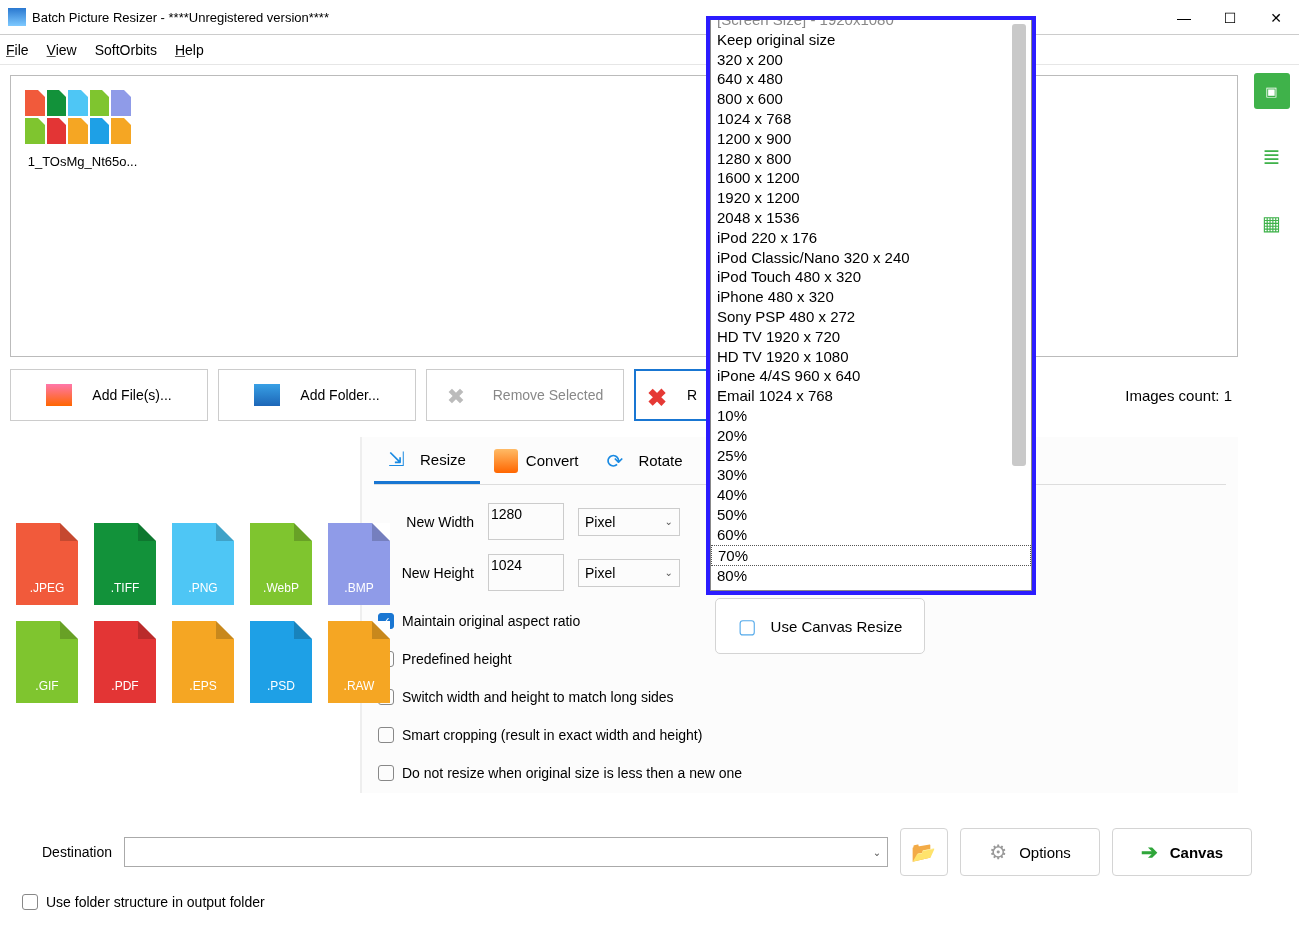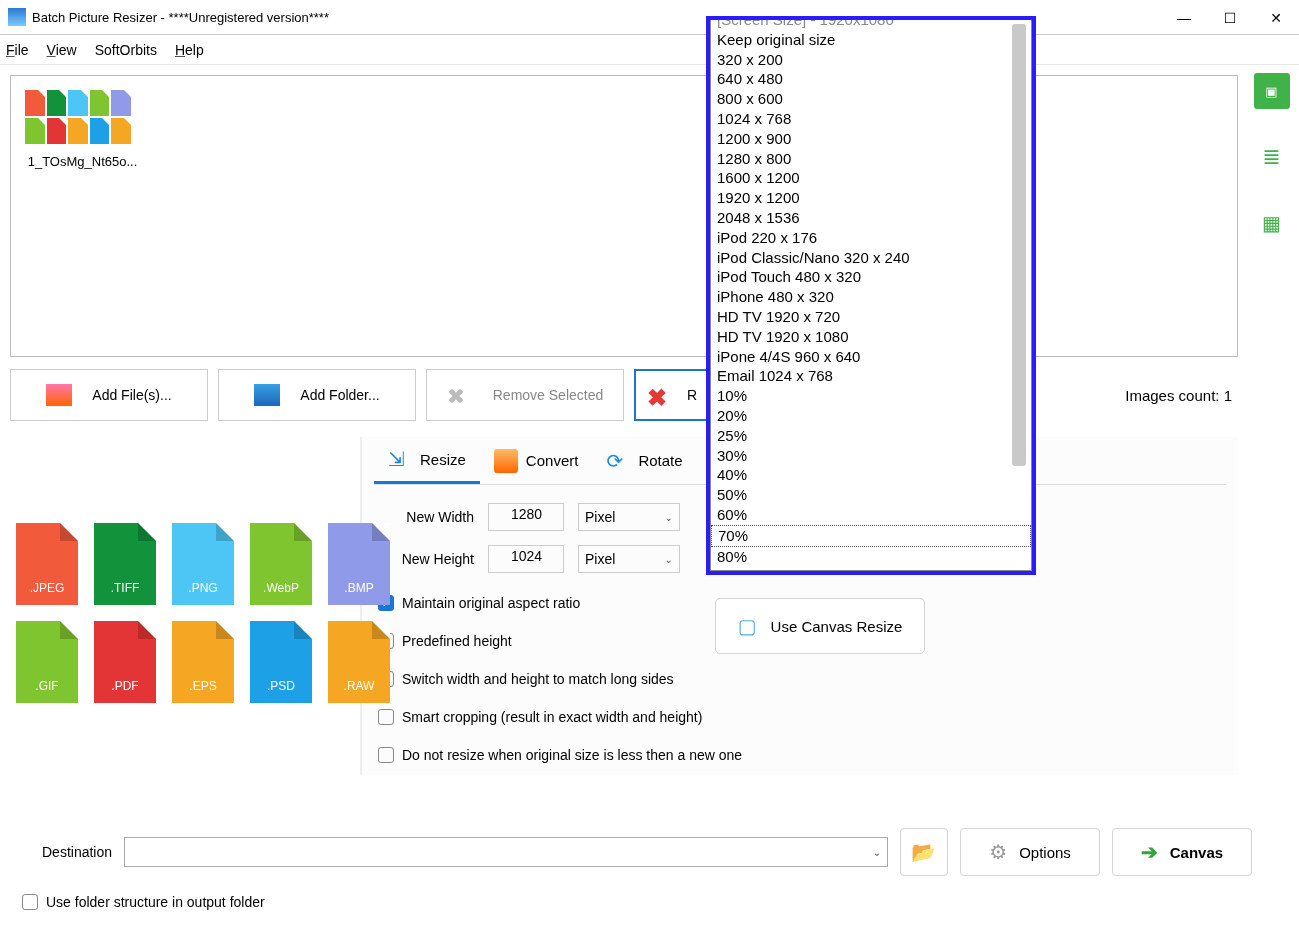--- a/index.html
+++ b/index.html
@@ -36,21 +36,21 @@
 .fmt { position:relative; display:flex; align-items:flex-end; justify-content:center; padding-bottom:10px; color:#fff; font-size:12px; font-weight:500;}
 .fmt::before{content:"";position:absolute;right:0;top:0;border-style:solid;border-width:0 18px 18px 0;border-color:transparent #fff transparent transparent;}
 .fmt::after{content:"";position:absolute;right:0;top:0;width:0;height:0;border-style:solid;border-width:18px 0 0 18px;border-color:transparent transparent transparent rgba(0,0,0,0.18);}
 .settings-panel { flex:1; border-left:2px solid #eee; background:#fcfcfc; padding: 0 12px 12px 12px;}
 .tabs { display:flex; border-bottom:1px solid #ddd; }
 .tab { display:flex; align-items:center; gap:8px; padding: 10px 14px; font-size:15px;}
 .tab.active { border-bottom:3px solid #1976d2;}
 .tab-icon { width:24px; height:24px; display:inline-block;}
 .form-row { display:flex; align-items:center; gap:14px; margin-top:18px;}
 .form-label { width:100px; text-align:right; font-size:14px;}
-.num-input { width:76px; height:28px; border:1px solid #ccc; padding:2px 22px; font-size:14px;}
+.num-input { width:76px; height:37px; border:1px solid #ccc; padding:2px 2px; font-size:14px;}
 .unit-select { width:102px; height:28px; border:1px solid #ccc; padding:2px 6px; font-size:14px; display:flex; align-items:center; justify-content:space-between;}
 .chev { font-size:10px; color:#555;}
 .chk-row { display:flex; align-items:center; gap:8px; margin-top:22px; margin-left:4px; margin-bottom: 0; font-size:14px;}
 .chk { width:16px; height:16px; border:1px solid #888; border-radius:3px; display:inline-flex; align-items:center; justify-content:center; }
 .chk.checked { background:#1976d2; border-color:#1976d2; color:#fff; font-size:11px;}
 .canvas-btn { position:absolute; left:715px; top:598px; width:210px; height:56px; border:1px solid #d4d4d4; border-radius:5px; display:flex; align-items:center; justify-content:center; gap:14px; background:#fff; font-size:15px;}
 .dest-row { position:absolute; bottom:76px; left:20px; right:20px; display:flex; align-items:center; gap:12px;}
 .dest-label { font-size:14px; padding-left:22px;}
 .dest-input { flex:1; max-width:764px; height:30px; border:1px solid #aaa; display:flex; align-items:center; justify-content:flex-end; padding-right:6px;}
 .dest-btn { width:48px; height:48px; border:1px solid #d4d4d4; border-radius:4px; display:flex; align-items:center; justify-content:center;}
@@ -252,20 +252,21 @@
       <div class="dd-item">1024 x 768</div>
       <div class="dd-item">1200 x 900</div>
       <div class="dd-item">1280 x 800</div>
       <div class="dd-item">1600 x 1200</div>
       <div class="dd-item">1920 x 1200</div>
       <div class="dd-item">2048 x 1536</div>
       <div class="dd-item">iPod 220 x 176</div>
       <div class="dd-item">iPod Classic/Nano 320 x 240</div>
       <div class="dd-item">iPod Touch 480 x 320</div>
       <div class="dd-item">iPhone 480 x 320</div>
+      <div class="dd-item">Sony PSP 480 x 272</div>
       <div class="dd-item">HD TV 1920 x 720</div>
       <div class="dd-item">HD TV 1920 x 1080</div>
       <div class="dd-item">iPone 4/4S 960 x 640</div>
       <div class="dd-item">Email 1024 x 768</div>
       <div class="dd-item">10%</div>
       <div class="dd-item">20%</div>
       <div class="dd-item">25%</div>
       <div class="dd-item">30%</div>
       <div class="dd-item">40%</div>
       <div class="dd-item">50%</div>

